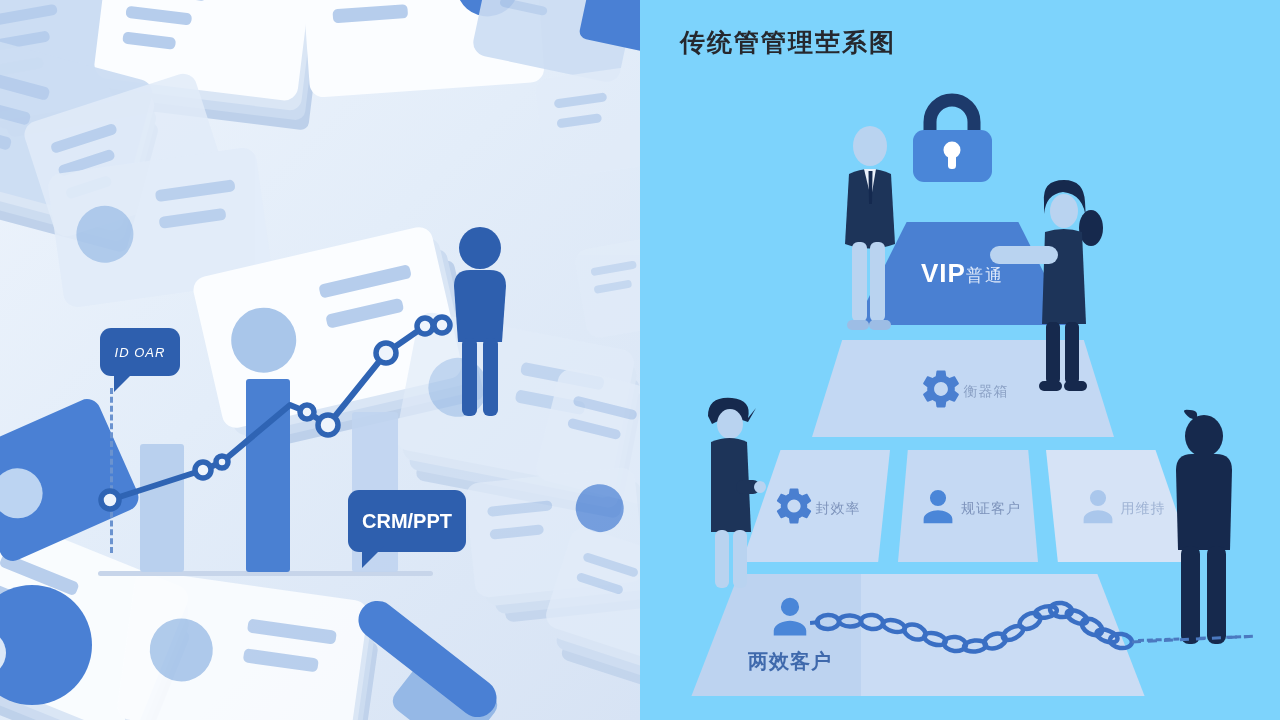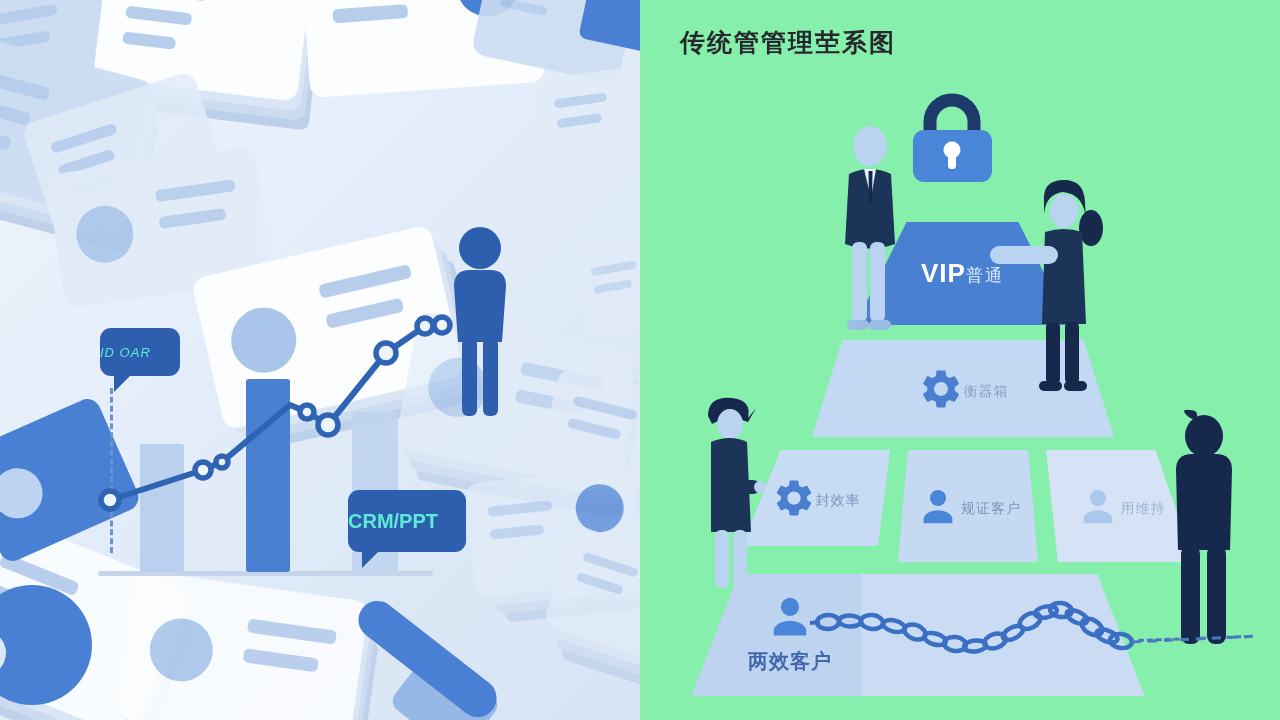--- a/index.html
+++ b/index.html
@@ -12,40 +12,40 @@
   .card{position:absolute;border-radius:14px;}
   .card.w{background:#fbfdff;}
   .card.l{background:#ccddf3;}
   .card.f{background:#e2ecf9;}
   .card.b{background:#4a80d4;}
   .card.stk{box-shadow:7px 11px 0 -2px #dae6f5,14px 22px 0 -4px #cbdbf0,21px 33px 0 -6px #bdd0ea;}
   .card .av{position:absolute;border-radius:50%;background:#a9c6ea;}
   .card.b .av{background:#bcd4f2;}
   .card .st{position:absolute;border-radius:5px;background:#b6cdec;}
 
-  .bubble{position:absolute;background:#2e5fae;border-radius:11px;display:flex;align-items:center;color:#5eead4;z-index:30;}
+  .bubble{position:absolute;background:#2e5fae;border-radius:11px;display:flex;align-items:center;justify-content:center;color:#ffffff;z-index:30;}
   .bubble::after{content:"";position:absolute;left:14px;bottom:-16px;border:11px solid transparent;border-top-color:#2e5fae;border-left-color:#2e5fae;}
   .bar{position:absolute;border-radius:3px;}
   #dashed-vline{position:absolute;left:110px;top:388px;height:165px;border-left:3px dashed #6b93cf;z-index:5;}
   #baseline{position:absolute;left:98px;top:571px;width:335px;height:5px;background:#c7d5ea;border-radius:3px;z-index:4;}
   #chart-line-svg{position:absolute;left:85px;top:300px;z-index:20;}
   .figure-svg{position:absolute;z-index:25;}
   .deco{position:absolute;}
 
   
-  #right-panel{position:absolute;left:640px;top:0;width:640px;height:720px;background:#86efac;}
+  #right-panel{position:absolute;left:640px;top:0;width:640px;height:720px;background:#7dd3fc;}
   #diagram-title{position:absolute;left:40px;top:26px;font-size:25px;font-weight:700;color:#26282e;letter-spacing:2px;}
   .tier{position:absolute;display:flex;flex-direction:row;align-items:center;justify-content:center;}
   #tier1{left:215px;top:222px;width:215px;height:103px;background:#4a80d2;
     clip-path:polygon(24% 0,76% 0,100% 100%,0 100%);z-index:6;}
   #tier1 .t1a{font-size:26px;font-weight:700;color:#fff;letter-spacing:1px;}
   #tier1 .t1b{font-size:17px;color:#dfe9fa;margin-top:3px;letter-spacing:2px;}
   #tier2{left:172px;top:340px;width:302px;height:97px;background:#c3d8f3;
     clip-path:polygon(10% 0,90% 0,100% 100%,0 100%);z-index:5;}
-  #tier3-left{left:102px;top:450px;width:148px;height:96px;background:#c8dbf4;
+  #tier3-left{left:102px;top:450px;width:148px;height:112px;background:#c8dbf4;
     clip-path:polygon(26% 0,100% 0,92% 100%,0 100%);}
   #tier3-mid{left:258px;top:450px;width:140px;height:112px;background:#c5d9f3;
     clip-path:polygon(7% 0,93% 0,100% 100%,0 100%);}
   #tier3-right{left:406px;top:450px;width:148px;height:112px;background:#d6e3f6;
     clip-path:polygon(0 0,74% 0,100% 100%,8% 100%);}
   #tier4{left:42px;top:574px;width:472px;height:122px;
     background:linear-gradient(90deg,#bdd3f0 0 38%,#cadcf4 38%);
     clip-path:polygon(12% 0,88% 0,98% 100%,2% 100%);z-index:3;}
   .tier-label{font-size:14px;color:#7d93bb;margin-top:6px;letter-spacing:1px;}
   #tier2 .tier-label{color:#8aa0c4;}

